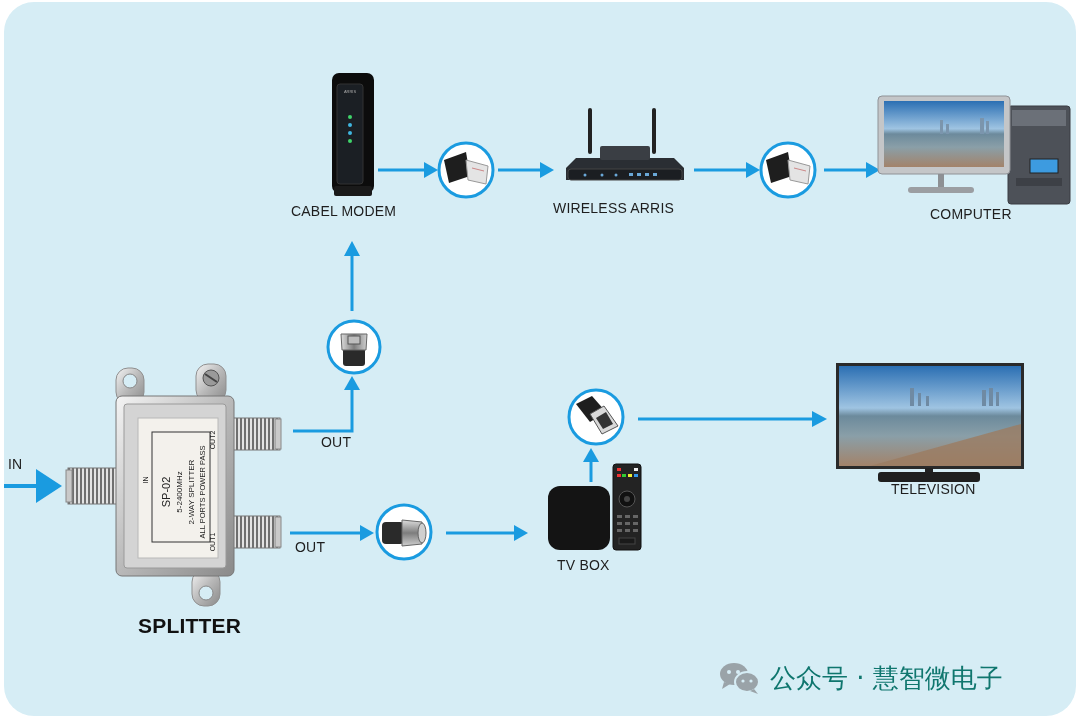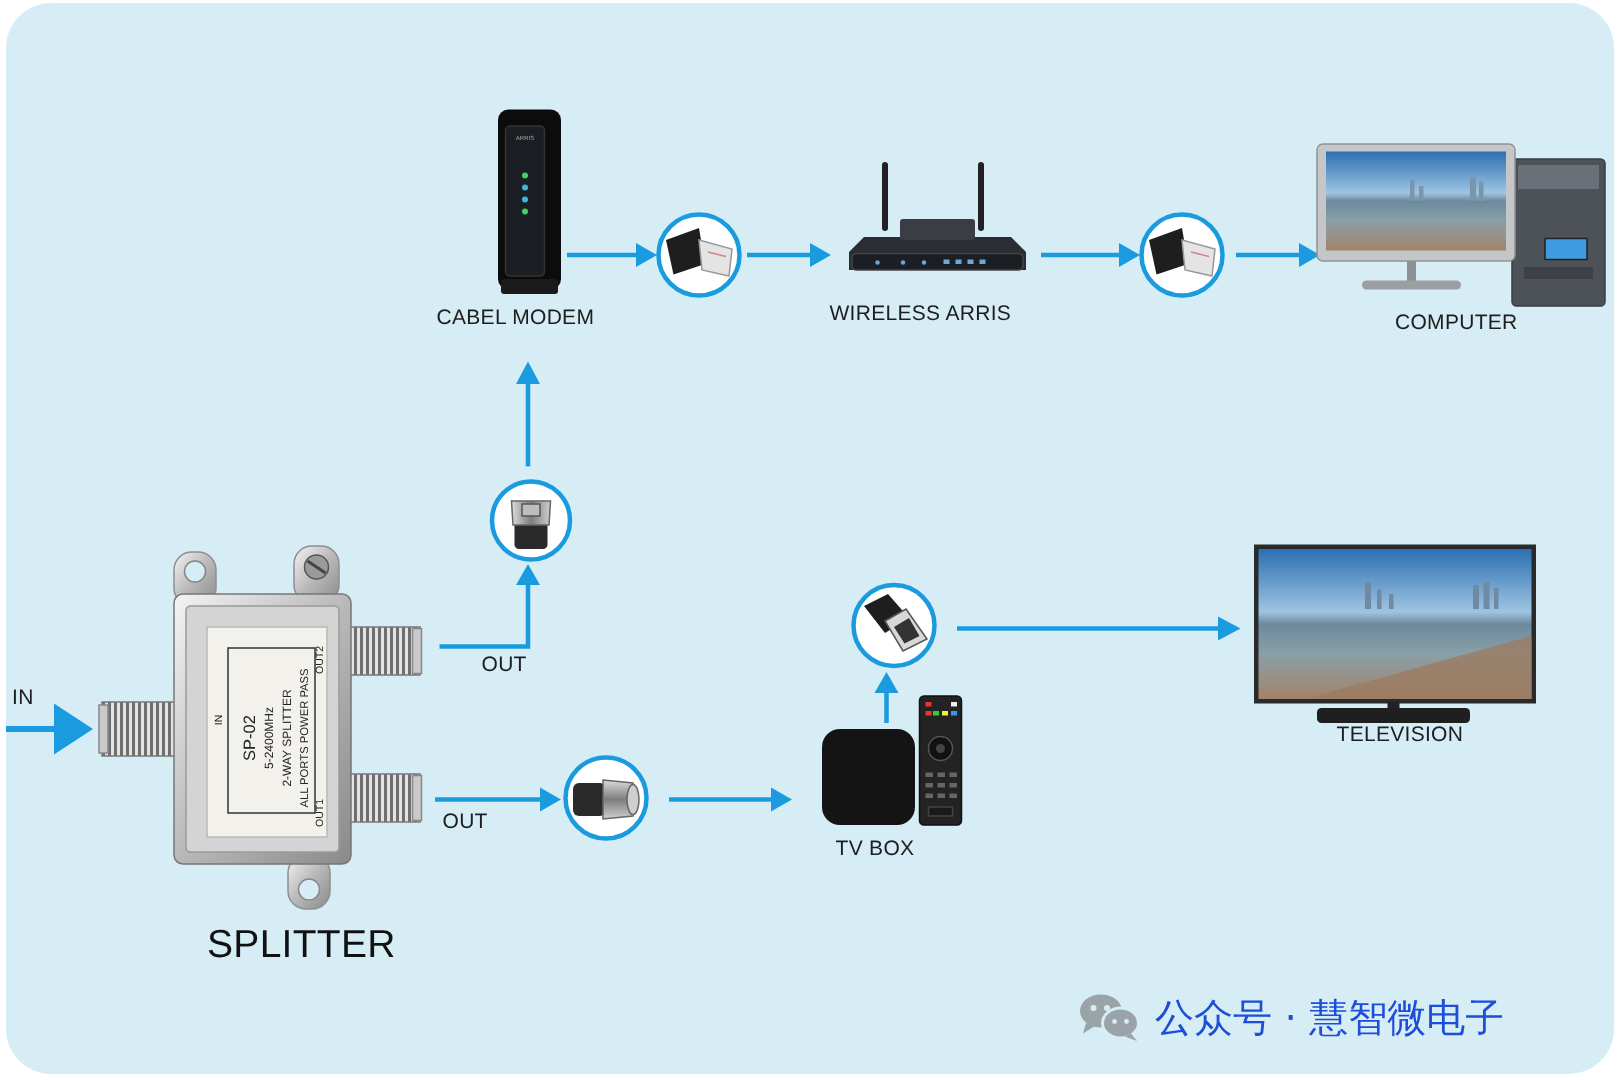--- a/index.html
+++ b/index.html
@@ -1,21 +1,21 @@
 <!DOCTYPE html>
 <html><head>
 <meta charset="utf-8">
 <style>
   html, body { margin: 0; padding: 0; background: #ffffff; }
   body { width: 1080px; height: 720px; position: relative; overflow: hidden; font-family: "Liberation Sans", sans-serif; }
   .panel { position: absolute; left: 4px; top: 2px; width: 1072px; height: 714px; border-radius: 30px; background: #d6edf5; overflow: hidden; }
   svg.stage { position: absolute; left: 0; top: 0; width: 1080px; height: 720px; }
   .lbl { position: absolute; color: #1e1e1e; font-size: 14px; letter-spacing: 0.2px; white-space: nowrap; }
-  .lbl.bold { font-weight: normal; font-size: 26px; color: #111; }
-  .watermark { position: absolute; left: 718px; top: 660px; height: 36px; display: flex; align-items: center; gap: 8px; color: #1d4ed8; font-size: 26px; font-family: "DejaVu Sans", sans-serif; }
+  .lbl.bold { font-weight: bold; font-size: 21px; color: #111; }
+  .watermark { position: absolute; left: 718px; top: 660px; height: 36px; display: flex; align-items: center; gap: 8px; color: #0f766e; font-size: 26px; font-family: "DejaVu Sans", sans-serif; }
 </style>
 </head>
 <body>
 
 <div class="panel"></div>
 
 <svg class="stage" viewBox="0 0 1080 720">
   <defs>
     <marker id="ah" markerWidth="10" markerHeight="10" refX="7" refY="5" orient="auto" markerUnits="userSpaceOnUse">
       <path d="M0,0 L10,5 L0,10 Z" fill="#1a9be0"></path>

